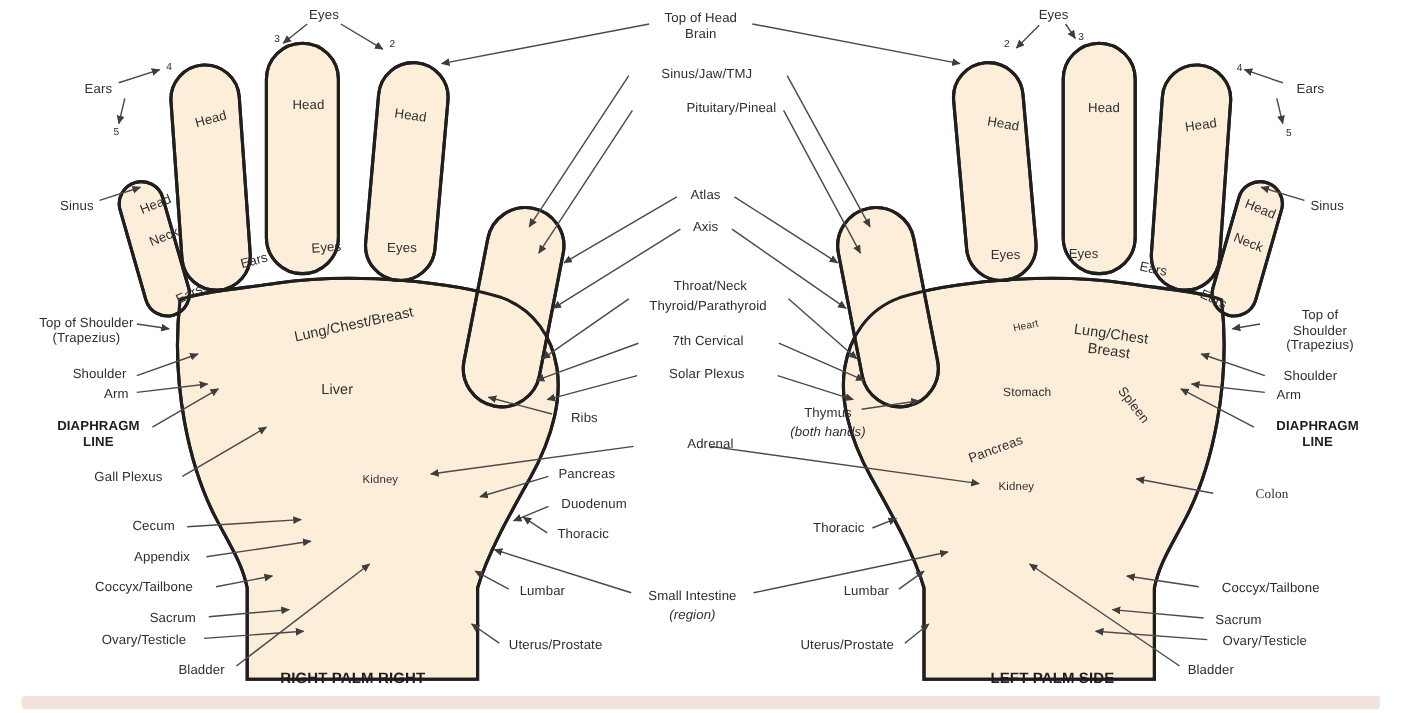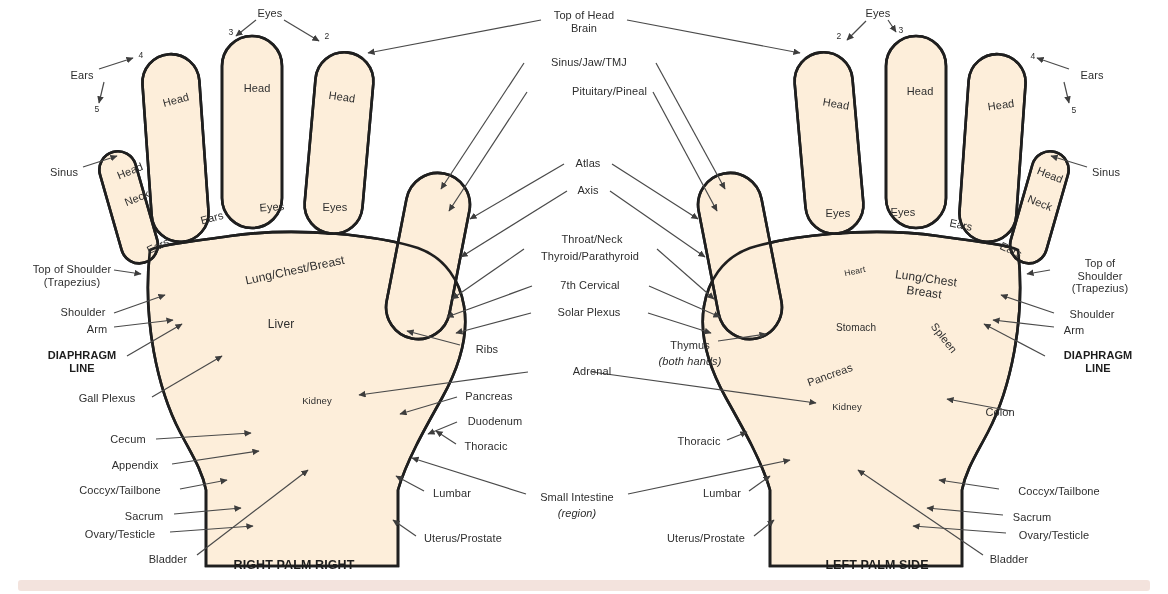--- a/index.html
+++ b/index.html
@@ -287,21 +287,21 @@
       <div class="lbl" style="left: 144px; top: 516px; transform: translate(-50%, -50%);">Sacrum</div>
       <div class="lbl" style="left: 120px; top: 534px; transform: translate(-50%, -50%);">Ovary/Testicle</div>
       <div class="lbl" style="left: 168px; top: 559px; transform: translate(-50%, -50%);">Bladder</div>
       <div class="lbl bold" style="left: 294px; top: 565px; font-size: 12.5px; transform: translate(-50%, -50%);">RIGHT PALM RIGHT</div>
       <div class="lbl" style="left: 1100px; top: 276px; transform: translate(-50%, -50%);">Top of Shoulder
 (Trapezius)</div>
       <div class="lbl" style="left: 1092px; top: 314px; transform: translate(-50%, -50%);">Shoulder</div>
       <div class="lbl" style="left: 1074px; top: 330px; transform: translate(-50%, -50%);">Arm</div>
       <div class="lbl bold" style="left: 1098px; top: 362px; transform: translate(-50%, -50%);">DIAPHRAGM
 LINE</div>
-      <div class="lbl" style="left: 1000px; top: 412px; transform: translate(-50%, -50%);">Colon</div>
+      <div class="lbl" style="left: 1060px; top: 412px; transform: translate(-50%, -50%); font-family: Liberation Serif, serif;">Colon</div>
       <div class="lbl" style="left: 1059px; top: 491px; transform: translate(-50%, -50%);">Coccyx/Tailbone</div>
       <div class="lbl" style="left: 1032px; top: 517px; transform: translate(-50%, -50%);">Sacrum</div>
       <div class="lbl" style="left: 1054px; top: 535px; transform: translate(-50%, -50%);">Ovary/Testicle</div>
       <div class="lbl" style="left: 1009px; top: 559px; transform: translate(-50%, -50%);">Bladder</div>
       <div class="lbl bold" style="left: 877px; top: 565px; font-size: 12.5px; transform: translate(-50%, -50%);">LEFT PALM SIDE</div>
       <div class="lbl" style="left: 231px; top: 33px; font-size: 8.5px; transform: translate(-50%, -50%);">3</div>
       <div class="lbl" style="left: 327px; top: 37px; font-size: 8.5px; transform: translate(-50%, -50%);">2</div>
       <div class="lbl" style="left: 141px; top: 56px; font-size: 8.5px; transform: translate(-50%, -50%);">4</div>
       <div class="lbl" style="left: 97px; top: 110px; font-size: 8.5px; transform: translate(-50%, -50%);">5</div>
       <div class="lbl" style="left: 839px; top: 37px; font-size: 8.5px; transform: translate(-50%, -50%);">2</div>

